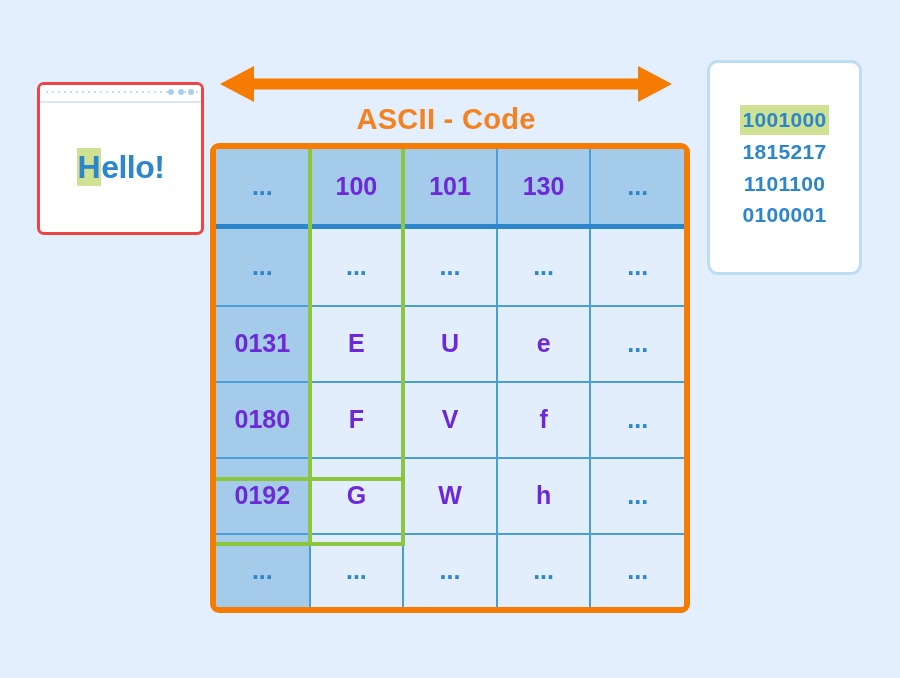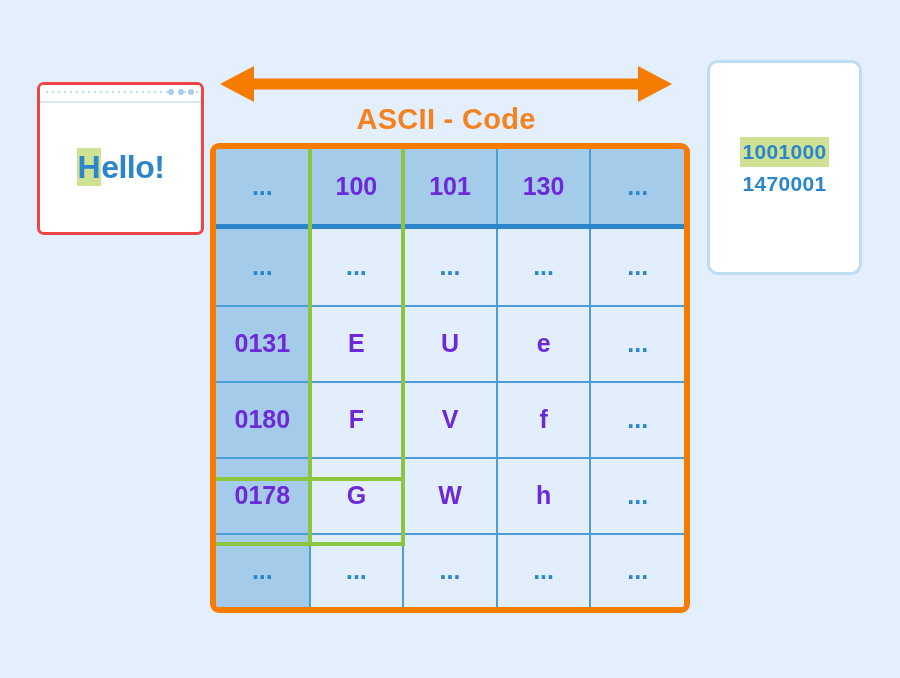--- a/index.html
+++ b/index.html
@@ -242,21 +242,21 @@
 
       <tr>
         <td class="codecol">0180</td>
         <td>F</td>
         <td>V</td>
         <td>f</td>
         <td class="dots wide-col">...</td>
       </tr>
 
       <tr>
-        <td class="codecol">0178</td>
+        <td class="codecol">0192</td>
         <td>G</td>
         <td>W</td>
         <td>h</td>
         <td class="dots wide-col">...</td>
       </tr>
 
 
       <tr>
         <td class="codecol dots">...</td>
         <td class="dots">...</td>
@@ -270,14 +270,16 @@
   <div id="green-overlay">
     <div class="vline" style="left: 91.5938px; top: 0px; height: 396.938px;"></div>
     <div class="vline" style="left: 185.188px; top: 0px; height: 396.938px;"></div>
     <div class="hline" style="left: 0px; top: 327.812px; width: 189.188px;"></div>
     <div class="hline" style="left: 0px; top: 392.938px; width: 189.188px;"></div>
   </div>
 </div>
 
 <div id="binary-card">
   <div class="bitline hl">1001000</div>
-  <div class="bitline">1470001</div>
+  <div class="bitline">1815217</div>
+  <div class="bitline">1101100</div>
+  <div class="bitline">0100001</div>
 </div>
 
 </body></html>

